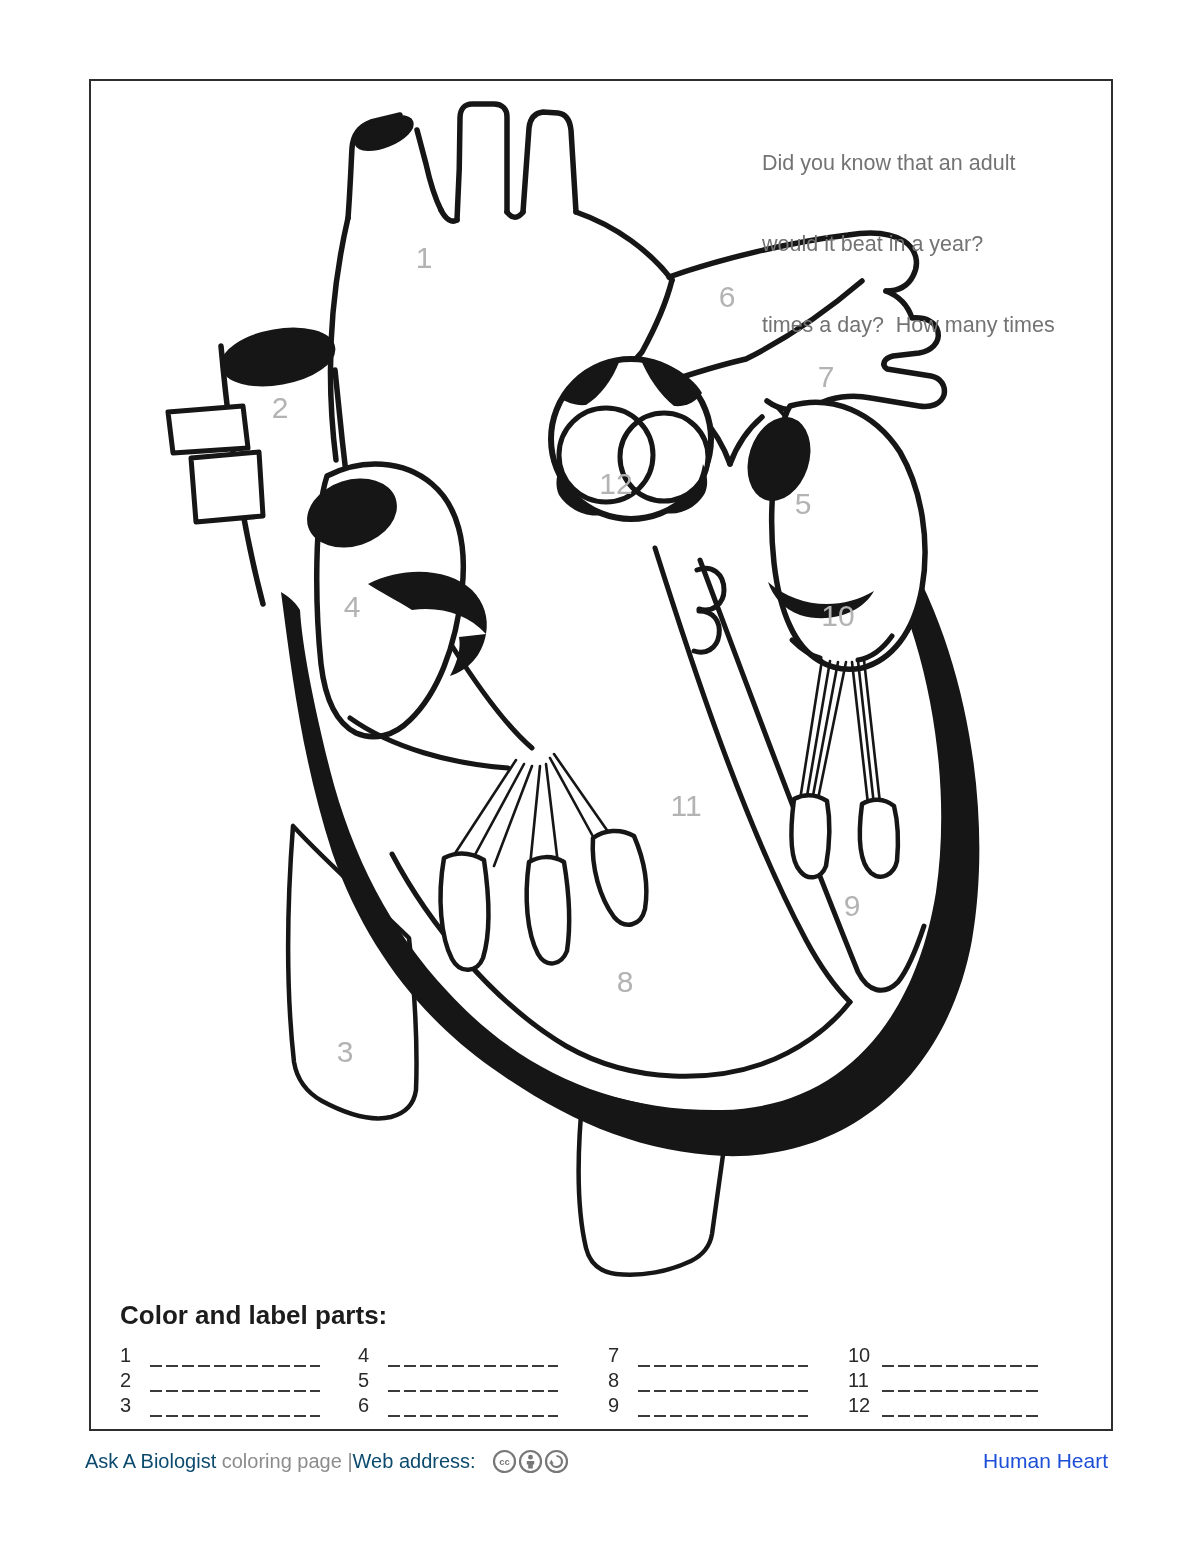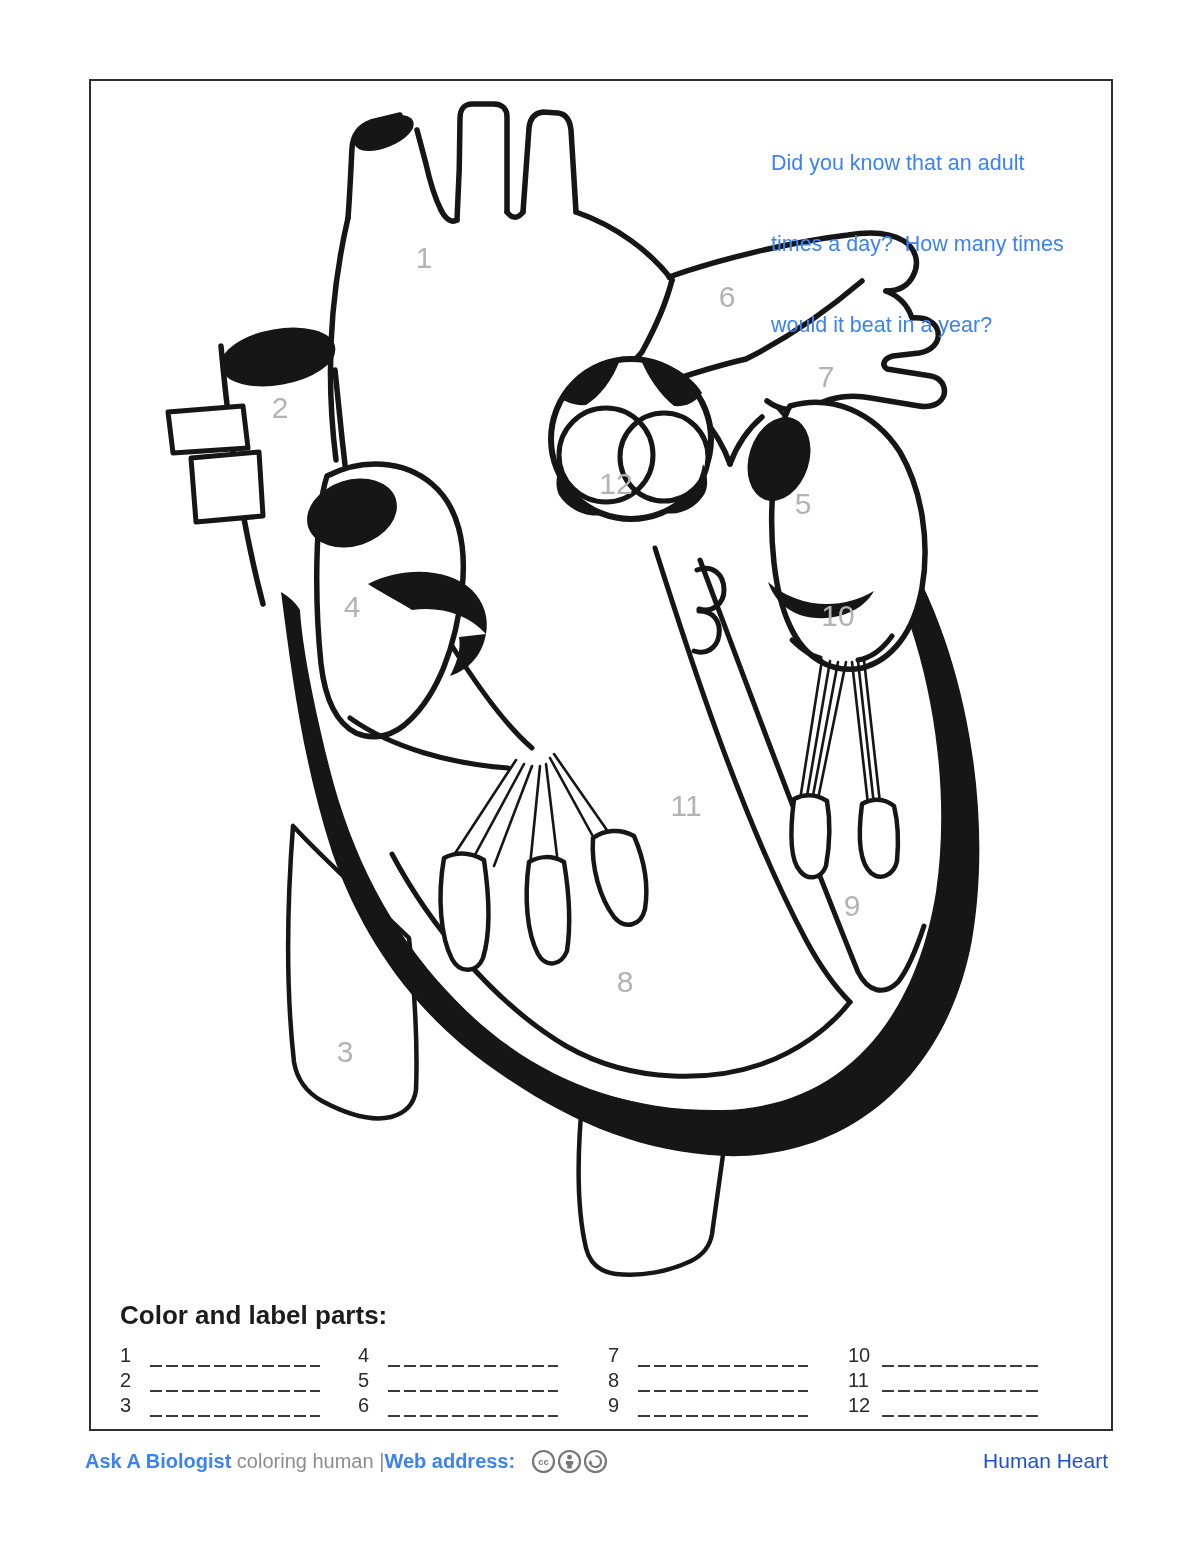--- a/index.html
+++ b/index.html
@@ -2,41 +2,41 @@
 <html><head>
 <meta charset="utf-8">
 <style>
   html,body{margin:0;padding:0;background:#fff;}
   .page{position:relative;width:1200px;height:1549px;background:#fff;
         font-family:"Liberation Sans", sans-serif;overflow:hidden;}
   .frame{position:absolute;left:89px;top:79px;width:1020px;height:1348px;
          border:2px solid #2e2e2e;}
   .heart-svg{position:absolute;left:0;top:0;width:1200px;height:1549px;}
 
-  .question{position:absolute;left:762px;top:96px;color:#3b82f6;
-            font-size:21.5px;line-height:27px;white-space:pre;margin-left:9px;}
+  .question{position:absolute;left:762px;top:96px;color:#737373;
+            font-size:21.5px;line-height:27px;white-space:pre;}
 
   .diagram-label{position:absolute;transform:translate(-50%,-50%);
                  color:#b3b3b3;font-size:30px;letter-spacing:0px;}
 
   .answers{position:absolute;left:120px;top:1300px;width:960px;color:#1c1c1c;}
   .answers-heading{font-weight:bold;font-size:26px;margin-bottom:22px;}
   .answer-col{position:absolute;top:42px;}
   .col-1{left:0px;} .col-2{left:238px;} .col-3{left:488px;} .col-4{left:728px;}
   .answer-row{display:flex;align-items:flex-end;height:25px;font-size:20px;color:#2b2b2b;}
   .answer-num{display:inline-block;width:30px;flex:none;}
   .col-4 .answer-num{width:34px;}
   .answer-blank{display:inline-block;width:170px;height:20px;flex:none;
       background:repeating-linear-gradient(90deg,#3a3a3a 0 12px,transparent 12px 16px) left bottom/100% 2px no-repeat;}
   .col-4 .answer-blank{width:156px;}
 
   .footer{position:absolute;left:85px;top:1446px;width:1023px;height:34px;
           font-size:20px;color:#8c8c8c;}
   .footer-left{position:absolute;left:0;top:3px;display:flex;align-items:center;white-space:pre;}
-  .footer-bold{font-weight:bold;color:#3b82f6;text-align:right;}
+  .footer-bold{font-weight:normal;color:#0c4a6e;text-align:right;}
   .license{display:inline-flex;align-items:center;margin-left:16px;gap:1px;}
   .license svg{display:block;}
   .doc-title{position:absolute;right:0px;top:3px;color:#1d4ed8;font-size:21px;}
 </style>
 </head>
 <body>
 
 <div class="page">
 
   <svg class="heart-svg" viewBox="0 0 1200 1549" fill="none" stroke-linecap="round" stroke-linejoin="round">
@@ -142,22 +142,22 @@
     <g stroke="#161616" stroke-width="4.5">
       <path d="M794,799 C789,838 791,861 800,871 C808,881 821,879 826,866 C830,843 830,818 827,801 C816,794 804,794 794,799 Z" fill="#ffffff"></path>
       <path d="M862,804 C857,842 861,864 871,873 C881,881 894,875 897,861 C899,839 897,818 894,806 C884,798 872,798 862,804 Z" fill="#ffffff"></path>
     </g>
   </svg>
 
   <div class="frame"></div>
 
   <div class="question">
     <div>Did you know that an adult</div>
+    <div>would it beat in a year?</div>
     <div>times a day?  How many times</div>
-    <div>would it beat in a year?</div>
   </div>
 
   <span class="diagram-label" style="left:424px;top:258px">1</span>
   <span class="diagram-label" style="left:280px;top:408px">2</span>
   <span class="diagram-label" style="left:345px;top:1052px">3</span>
   <span class="diagram-label" style="left:352px;top:607px">4</span>
   <span class="diagram-label" style="left:803px;top:504px">5</span>
   <span class="diagram-label" style="left:727px;top:297px">6</span>
   <span class="diagram-label" style="left:826px;top:377px">7</span>
   <span class="diagram-label" style="left:625px;top:982px">8</span>
@@ -222,21 +222,21 @@
         </div>
       <div class="answer-row">
           <span class="answer-num">12</span>
           <span class="answer-blank"></span>
         </div>
     </div>
   </div>
 
   <div class="footer">
     <div class="footer-left">
-      <span class="footer-bold">Ask A Biologist</span><span> coloring human |</span><span class="footer-bold">Web address:</span>
+      <span class="footer-bold">Ask A Biologist</span><span> coloring page |</span><span class="footer-bold">Web address:</span>
       <span class="license">
         <svg width="25" height="25" viewBox="0 0 25 25">
           <circle cx="12.5" cy="12.5" r="10.5" fill="none" stroke="#777" stroke-width="2.2"></circle>
           <text x="12.5" y="16.2" font-size="9.5" font-weight="bold" fill="#777" text-anchor="middle" font-family="Liberation Sans, sans-serif">cc</text>
         </svg>
         <svg width="25" height="25" viewBox="0 0 25 25">
           <circle cx="12.5" cy="12.5" r="10.5" fill="none" stroke="#777" stroke-width="2.2"></circle>
           <circle cx="12.5" cy="8.2" r="2.4" fill="#777"></circle>
           <path d="M8.8,12 L16.2,12 L16.2,15.5 L14.8,15.5 L14.8,19.5 L10.2,19.5 L10.2,15.5 L8.8,15.5 Z" fill="#777"></path>
         </svg>

